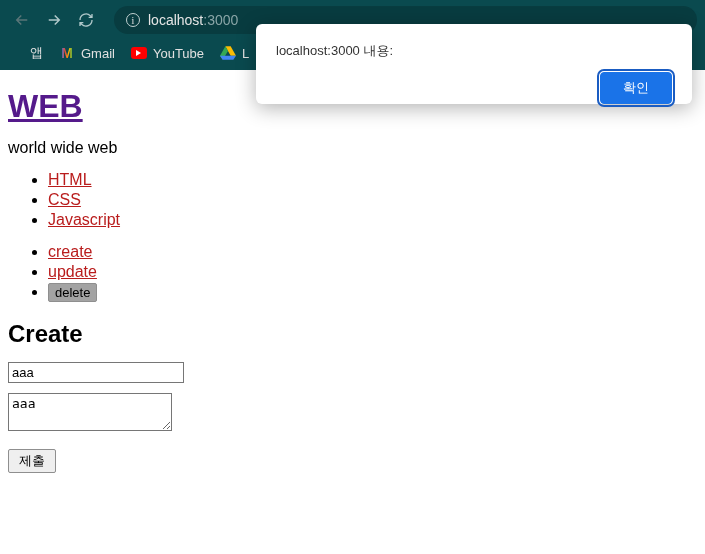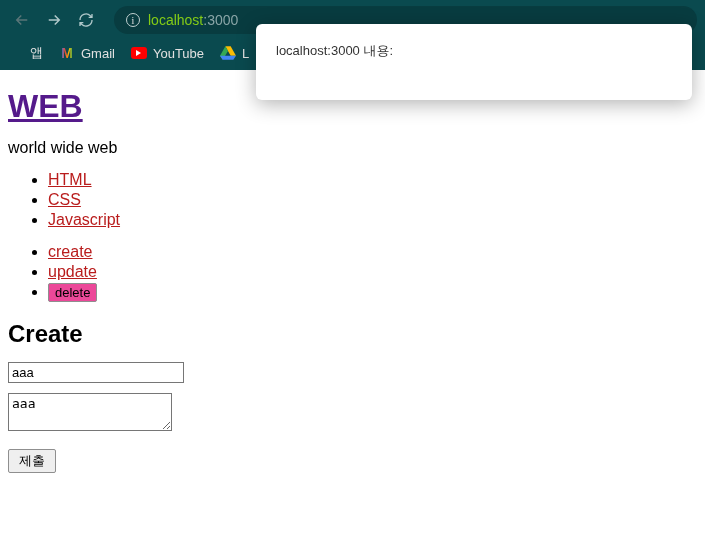--- a/index.html
+++ b/index.html
@@ -47,21 +47,21 @@
       width: 14px;
       height: 14px;
       border: 1px solid #c0d0d0;
       border-radius: 50%;
       display: inline-flex;
       align-items: center;
       justify-content: center;
       font-size: 10px;
       font-family: serif;
     }
-    .addr-host { color: #84cc16; text-align: right; }
+    .addr-host { color: #e5e5e5; text-align: right; }
     .addr-port { color: #8aa5a7; }
     .bookmarks {
       display: flex;
       align-items: center;
       padding: 4px 8px 8px;
       gap: 16px;
       font-size: 13px;
     }
     .bm-item {
       display: flex;
@@ -138,21 +138,21 @@
       margin: 2px 0;
     }
     .page a.link {
       color: #b91c1c;
       text-decoration: underline;
     }
     .delete-btn {
       font-size: 13px;
       font-family: Arial;
       padding: 1px 6px;
-      background: #ec4899;
+      background: #a3a3a3;
       border: 1px solid #8f8f8f;
       border-radius: 2px;
     }
     .page h2 {
       font-size: 24px;
       margin: 18px 0 14px 0;
       font-weight: bold;
     }
     .page input[type="text"] {
       width: 176px;
@@ -183,21 +183,21 @@
 
     
     .alert-dialog {
       position: absolute;
       left: 256px;
       top: 24px;
       width: 436px;
       background: #fff;
       border-radius: 6px;
       box-shadow: 0 4px 20px rgba(0,0,0,0.3);
-      padding: 18px 20px 28px 20px;
+      padding: 18px 20px 0 20px;
       font-size: 13px;
       color: #333;
     }
     .alert-title {
       margin-bottom: 12px;
     }
     .alert-msg {
       margin-bottom: 26px;
     }
     .alert-actions {
@@ -305,13 +305,16 @@
 
   <div>
     <div><input type="text" value="aaa" style=""></div>
     <div><textarea style="">aaa</textarea></div>
     <div><button class="submit-btn">제출</button></div>
   </div>
 </div>
 
 <div class="alert-dialog">
   <div class="alert-title">localhost:3000 내용:</div>
+  <div class="alert-actions">
+    <button class="alert-ok">확인</button>
+  </div>
 </div>
 
 </body></html>

